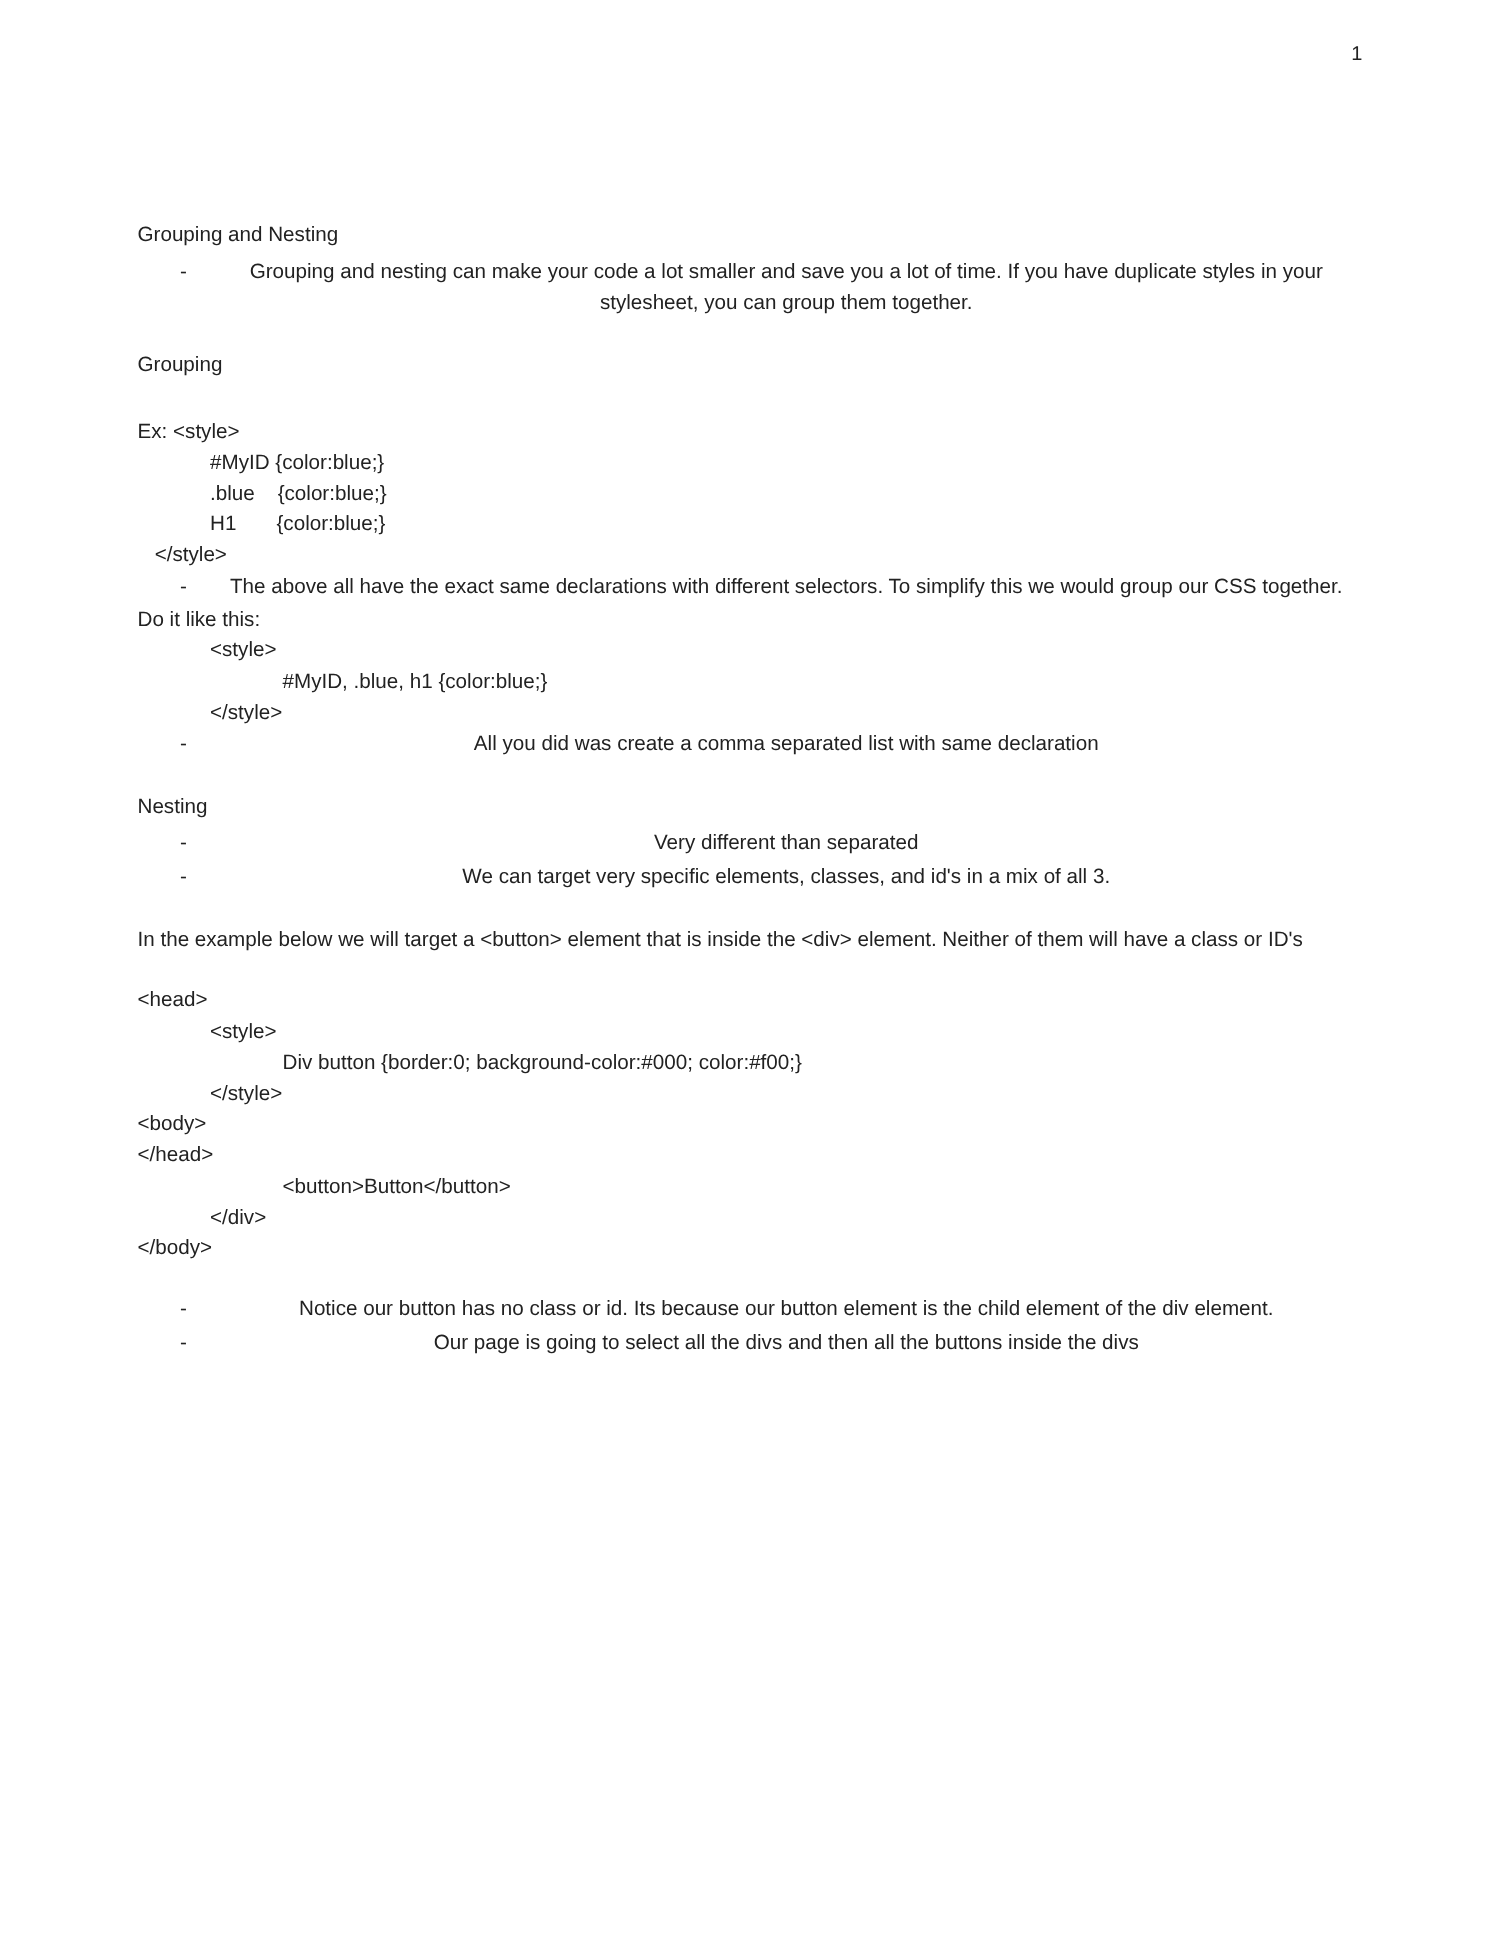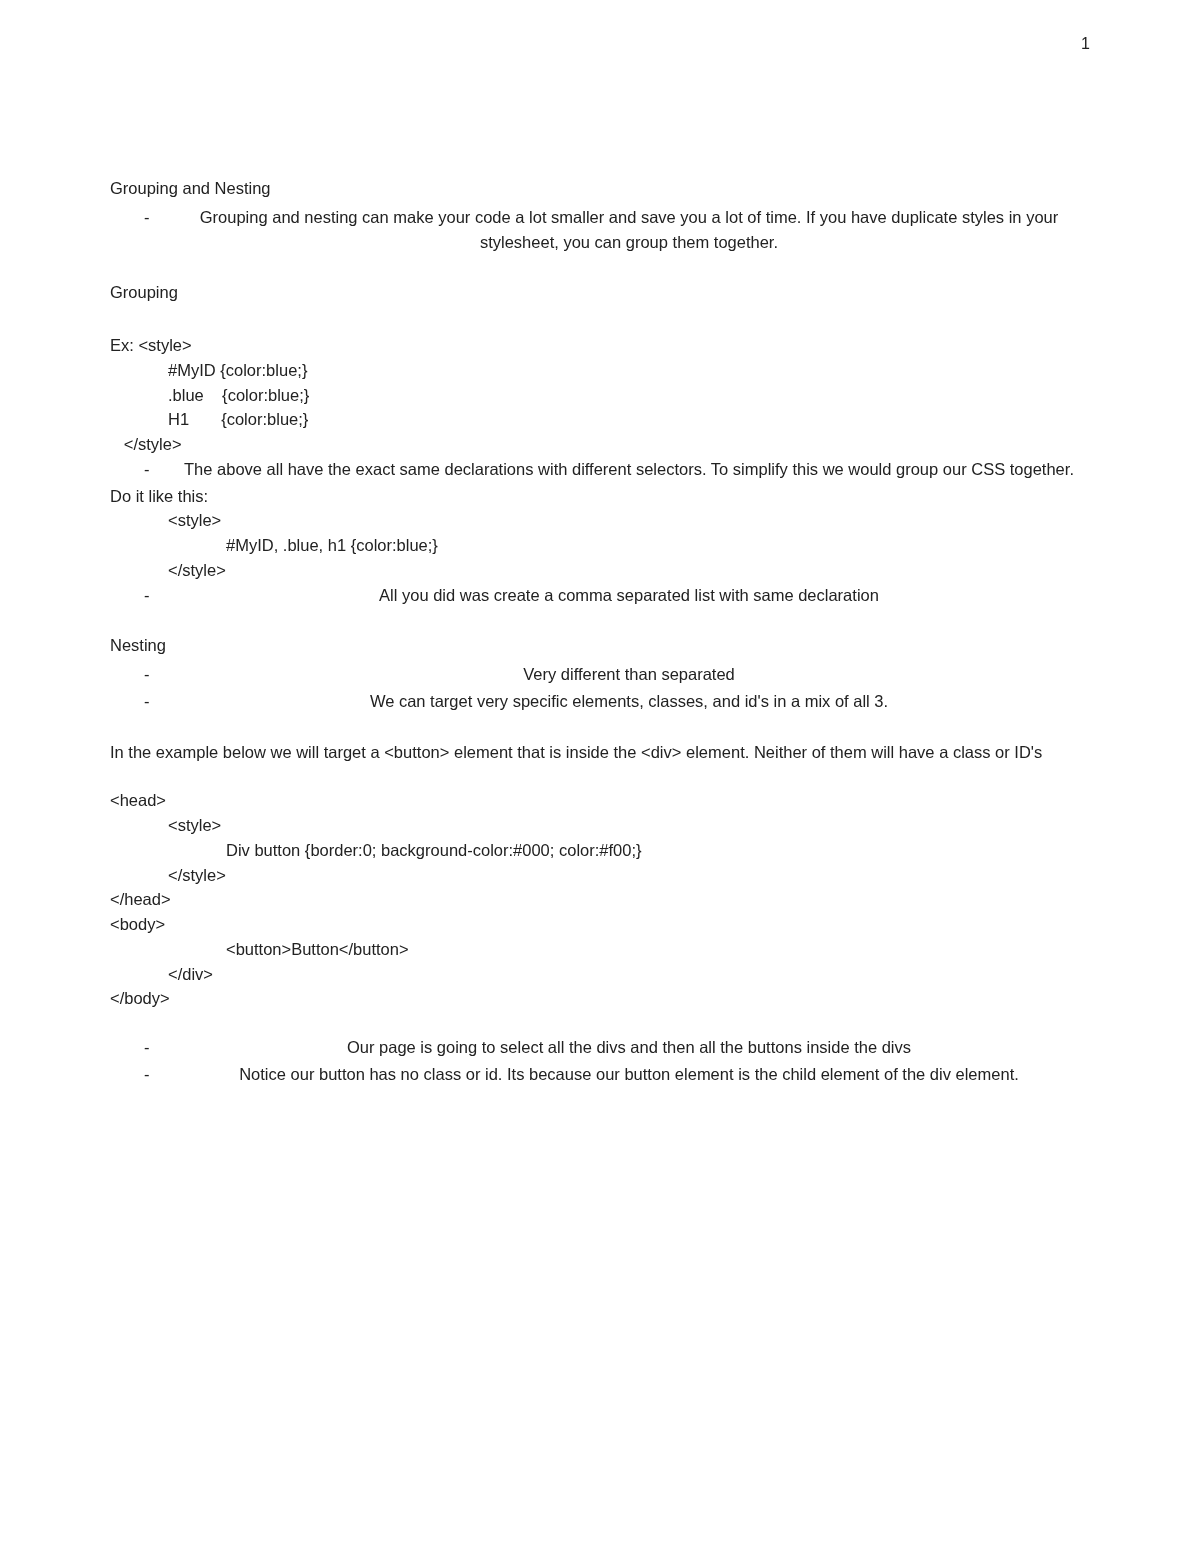--- a/index.html
+++ b/index.html
@@ -109,26 +109,26 @@
   <div class="spacer"></div>
 
   <div>In the example below we will target a &lt;button&gt; element that is inside the &lt;div&gt; element. Neither of them will have a class or ID's</div>
 
   <div class="spacer"></div>
 
   <div>&lt;head&gt;</div>
   <div class="indent-1">&lt;style&gt;</div>
   <div class="indent-2">Div button {border:0; background-color:#000; color:#f00;}</div>
   <div class="indent-1">&lt;/style&gt;</div>
+  <div>&lt;body&gt;</div>
   <div>&lt;/head&gt;</div>
-  <div>&lt;body&gt;</div>
   <div class="indent-2">&lt;button&gt;Button&lt;/button&gt;</div>
   <div class="indent-1">&lt;/div&gt;</div>
   <div>&lt;/body&gt;</div>
 
   <div class="spacer"></div>
 
   <ul class="bullet-list">
+    <li>Notice our button has no class or id. Its because our button element is the child element of the div element.</li>
     <li>Our page is going to select all the divs and then all the buttons inside the divs</li>
-    <li>Notice our button has no class or id. Its because our button element is the child element of the div element.</li>
   </ul>
 
 </div>
 
 </body></html>

